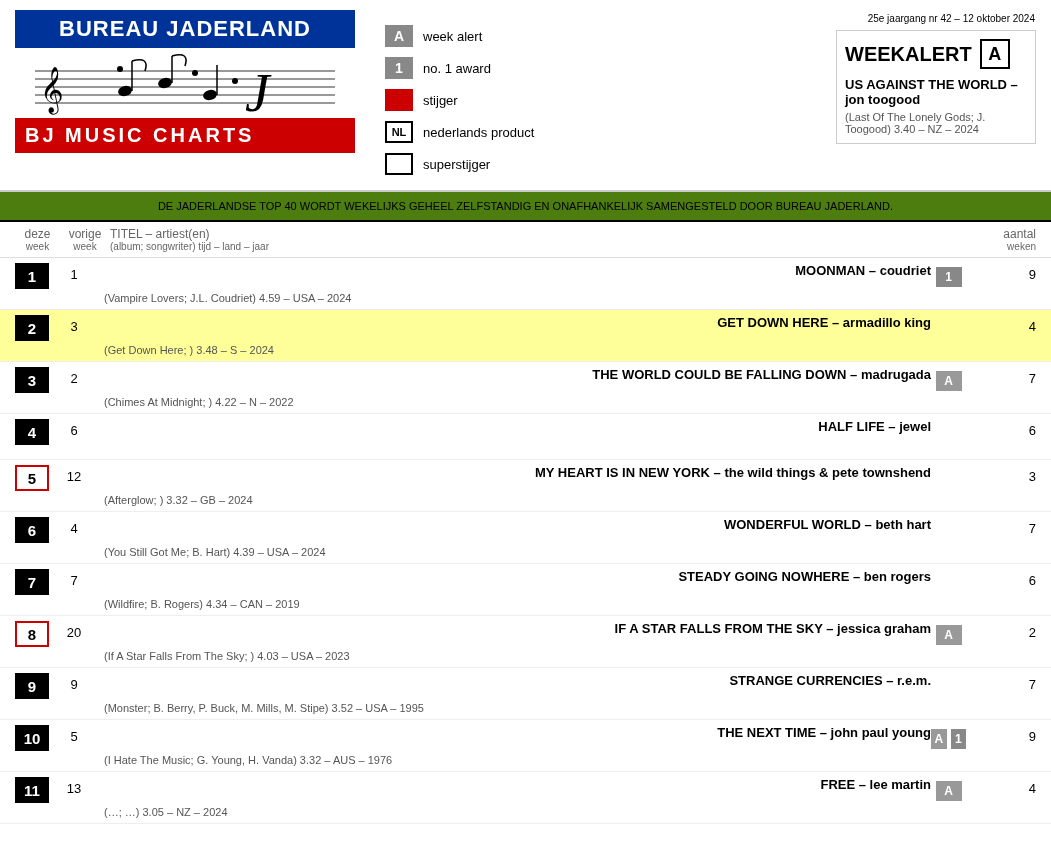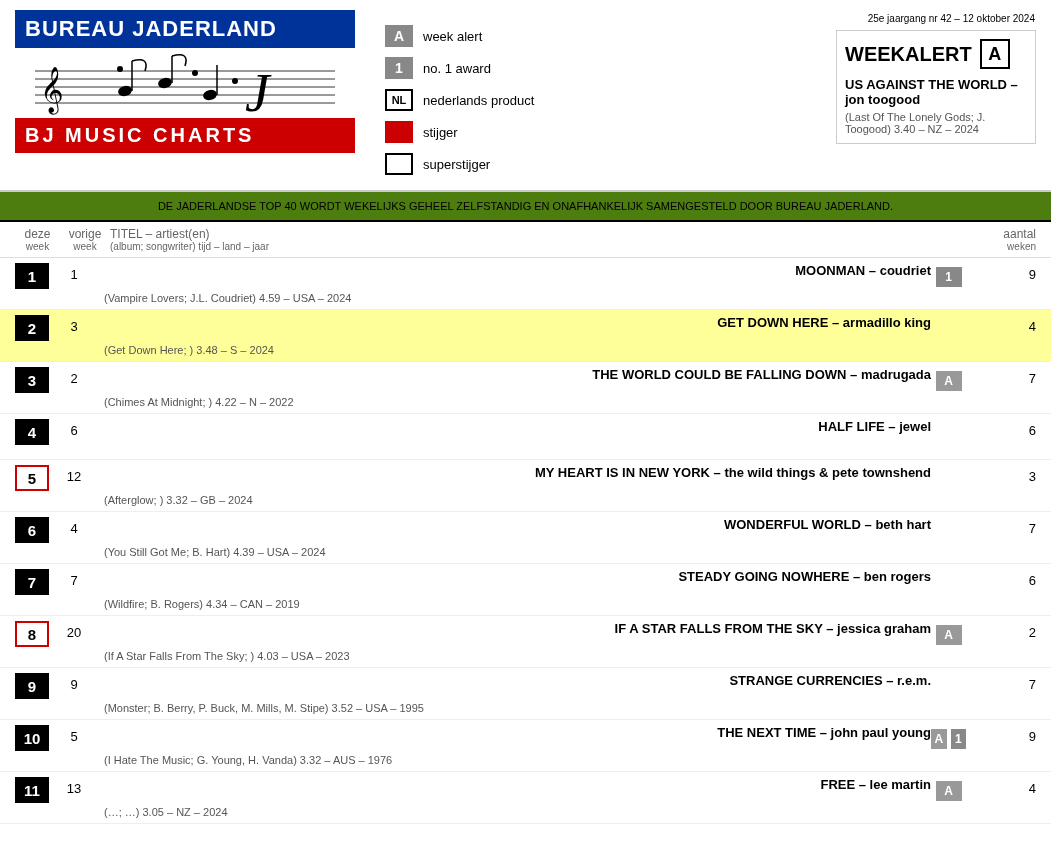--- a/index.html
+++ b/index.html
@@ -1,21 +1,21 @@
 <!DOCTYPE html>
 <html><head>
   <meta charset="utf-8">
   <style>
     * { box-sizing: border-box; margin: 0; padding: 0; }
     body { font-family: Arial, sans-serif; background: #fff; font-size: 13px; color: #000; width: 1051px; }
 
     .top-header { display: flex; align-items: flex-start; padding: 10px 15px; border-bottom: 1px solid #ccc; }
 
     .logo-section { width: 340px; flex-shrink: 0; }
-    .logo-title { background: #003399; color: #fff; font-size: 22px; font-weight: bold; padding: 6px 10px; letter-spacing: 1px; }
+    .logo-title { background: #003399; color: #fff; font-size: 22px; font-weight: bold; text-align: center; padding: 6px 10px; letter-spacing: 1px; }
     .logo-music-notes { text-align: center; padding: 5px 0; font-size: 28px; position: relative; height: 70px; display: flex; align-items: center; justify-content: center; }
     .logo-music-notes svg { width: 300px; height: 65px; }
     .logo-subtitle { background: #cc0000; color: #fff; font-size: 20px; font-weight: bold; padding: 6px 10px; letter-spacing: 3px; }
 
     .legend-section { flex: 1; padding: 5px 30px; display: flex; flex-direction: column; gap: 10px; margin-top: 10px; }
     .legend-item { display: flex; align-items: center; gap: 10px; }
     .legend-badge { width: 28px; height: 22px; background: #888; color: #fff; font-weight: bold; display: flex; align-items: center; justify-content: center; font-size: 14px; flex-shrink: 0; }
     .legend-badge.nl { background: #fff; border: 2px solid #000; color: #000; font-size: 11px; font-weight: bold; }
     .legend-badge.red { background: #cc0000; border: none; }
     .legend-badge.white { background: #fff; border: 2px solid #000; }
@@ -95,26 +95,26 @@
   <div class="legend-section">
     <div class="legend-item">
       <div class="legend-badge" style="background:#888;color:#fff;font-weight:bold;">A</div>
       <span class="legend-text">week alert</span>
     </div>
     <div class="legend-item">
       <div class="legend-badge" style="background:#888;color:#fff;font-weight:bold;">1</div>
       <span class="legend-text">no. 1 award</span>
     </div>
     <div class="legend-item">
+      <div class="legend-badge red"></div>
+      <span class="legend-text">stijger</span>
+    </div>
+    <div class="legend-item">
       <div class="legend-badge nl">NL</div>
       <span class="legend-text">nederlands product</span>
-    </div>
-    <div class="legend-item">
-      <div class="legend-badge red"></div>
-      <span class="legend-text">stijger</span>
     </div>
     <div class="legend-item">
       <div class="legend-badge white"></div>
       <span class="legend-text">superstijger</span>
     </div>
   </div>
 
   <div class="weekalert-section">
     <div class="weekalert-date">25e jaargang nr 42 – 12 oktober 2024</div>
     <div class="weekalert-header">

